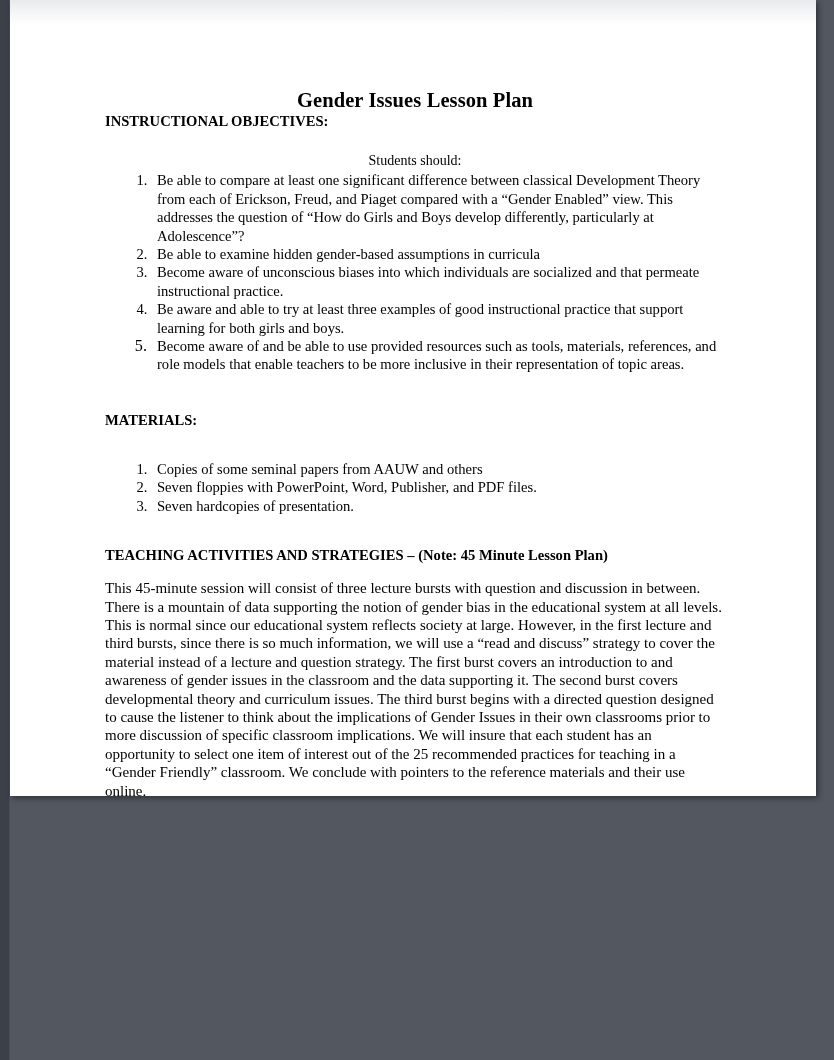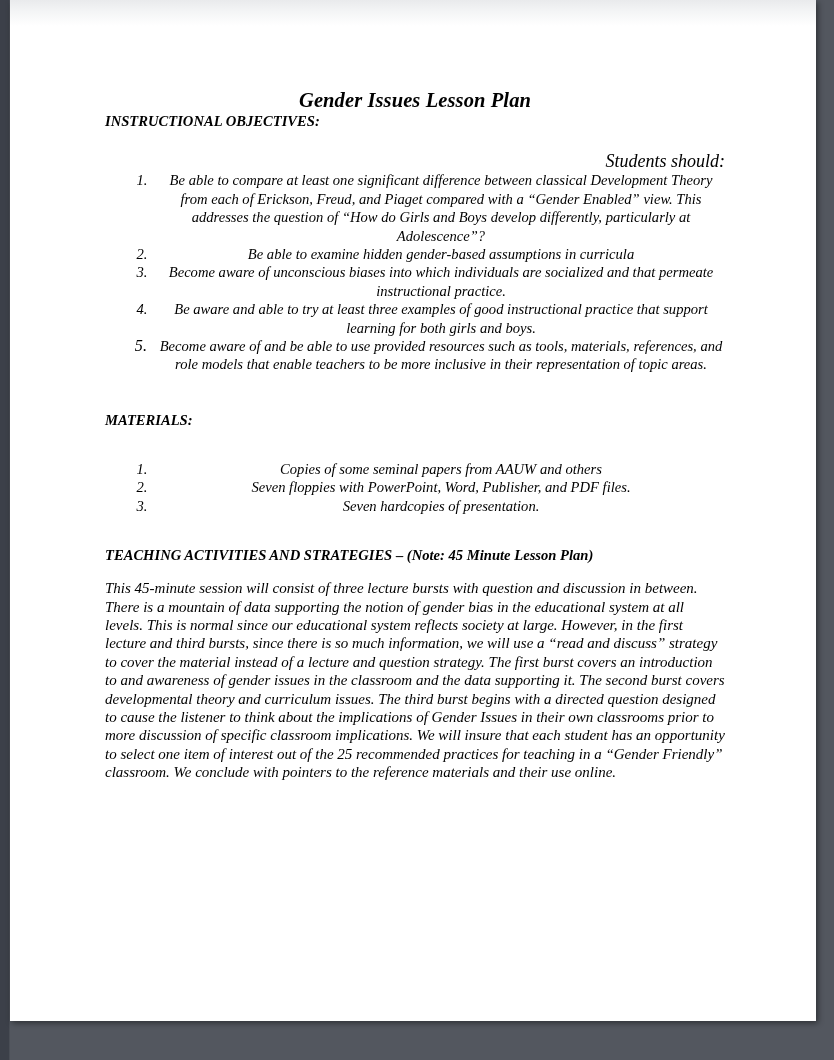--- a/index.html
+++ b/index.html
@@ -24,25 +24,24 @@
                 #4a4e56 9px, #4a4e56 10px,
                 #53575f 10px, #53575f 100%);
   }
 
   
   #document-page {
     position: absolute;
     left: 10px;
     top: 0px;
     width: 806px;
-    height: 1021px;
+    height: 796px;
     background: #ffffff;
     box-shadow: 2px 2px 6px rgba(0,0,0,0.45);
     overflow: hidden;
-    font-style: italic;
   }
 
   
   #page-top-shadow {
     position: absolute;
     left: 0; top: 0; right: 0;
     height: 26px;
     background: linear-gradient(180deg, #e9eaec 0%, #f4f5f6 45%, #ffffff 100%);
     pointer-events: none;
   }
@@ -76,33 +75,32 @@
   .section-heading {
     font-weight: bold;
     font-size: 14.6px;
     line-height: 18px;
   }
   #objectives-heading { }
   #materials-heading  { margin-top: 37px; }
   #activities-heading { margin-top: 31px; }
 
   .body-text {
-    font-size: 18px;
+    font-size: 14px;
     line-height: 18.4px;
-    text-align: right;
+    text-align: center;
   }
   #students-should-label { margin-top: 22px; }
 
   ol.doc-list {
     margin: 0;
     padding: 0 0 0 46px;
     list-style-position: outside;
     font-size: 14.6px;
     line-height: 18.4px;
-    text-align: center;
   }
   ol.doc-list > li {
     padding-left: 6px;
     margin: 0;
   }
   
   ol.doc-list > li.big-marker {
     font-size: 16.2px;
   }
   ol.doc-list > li.big-marker > span {

